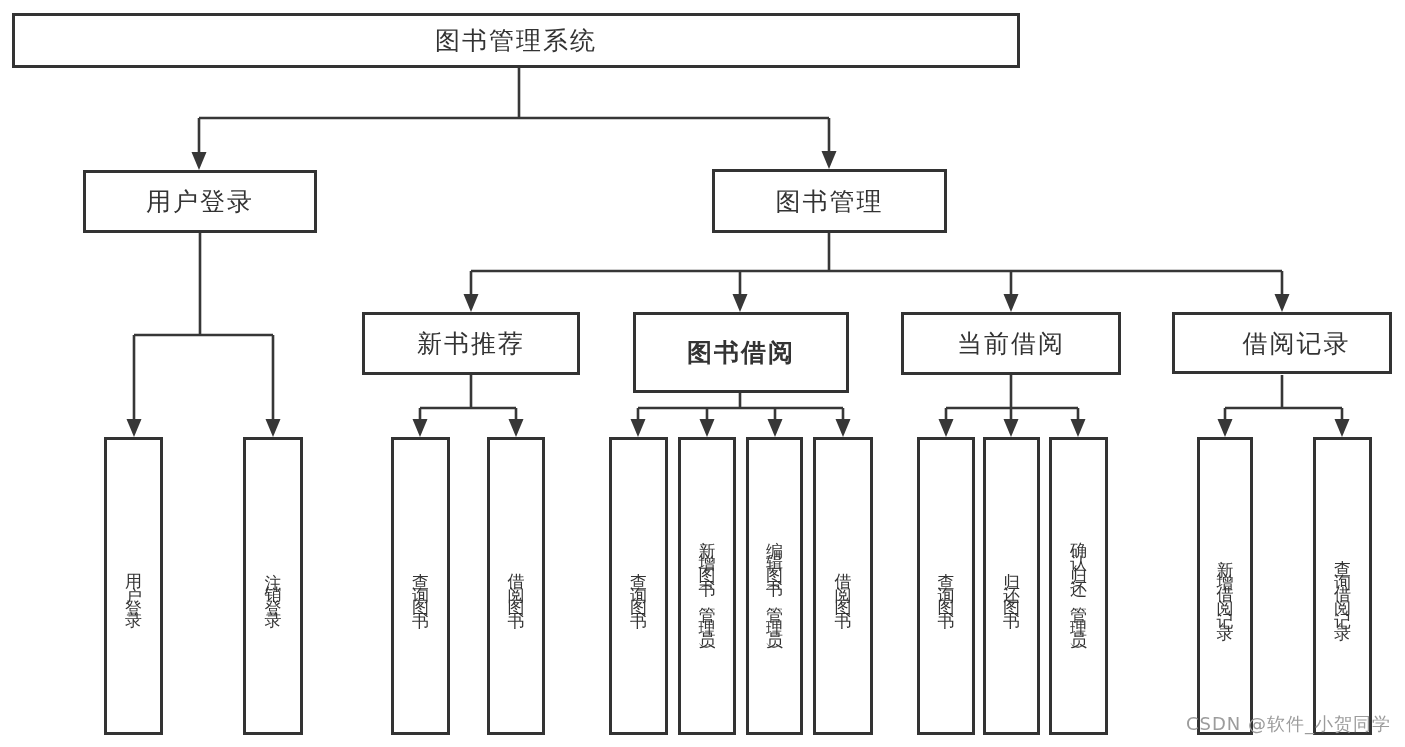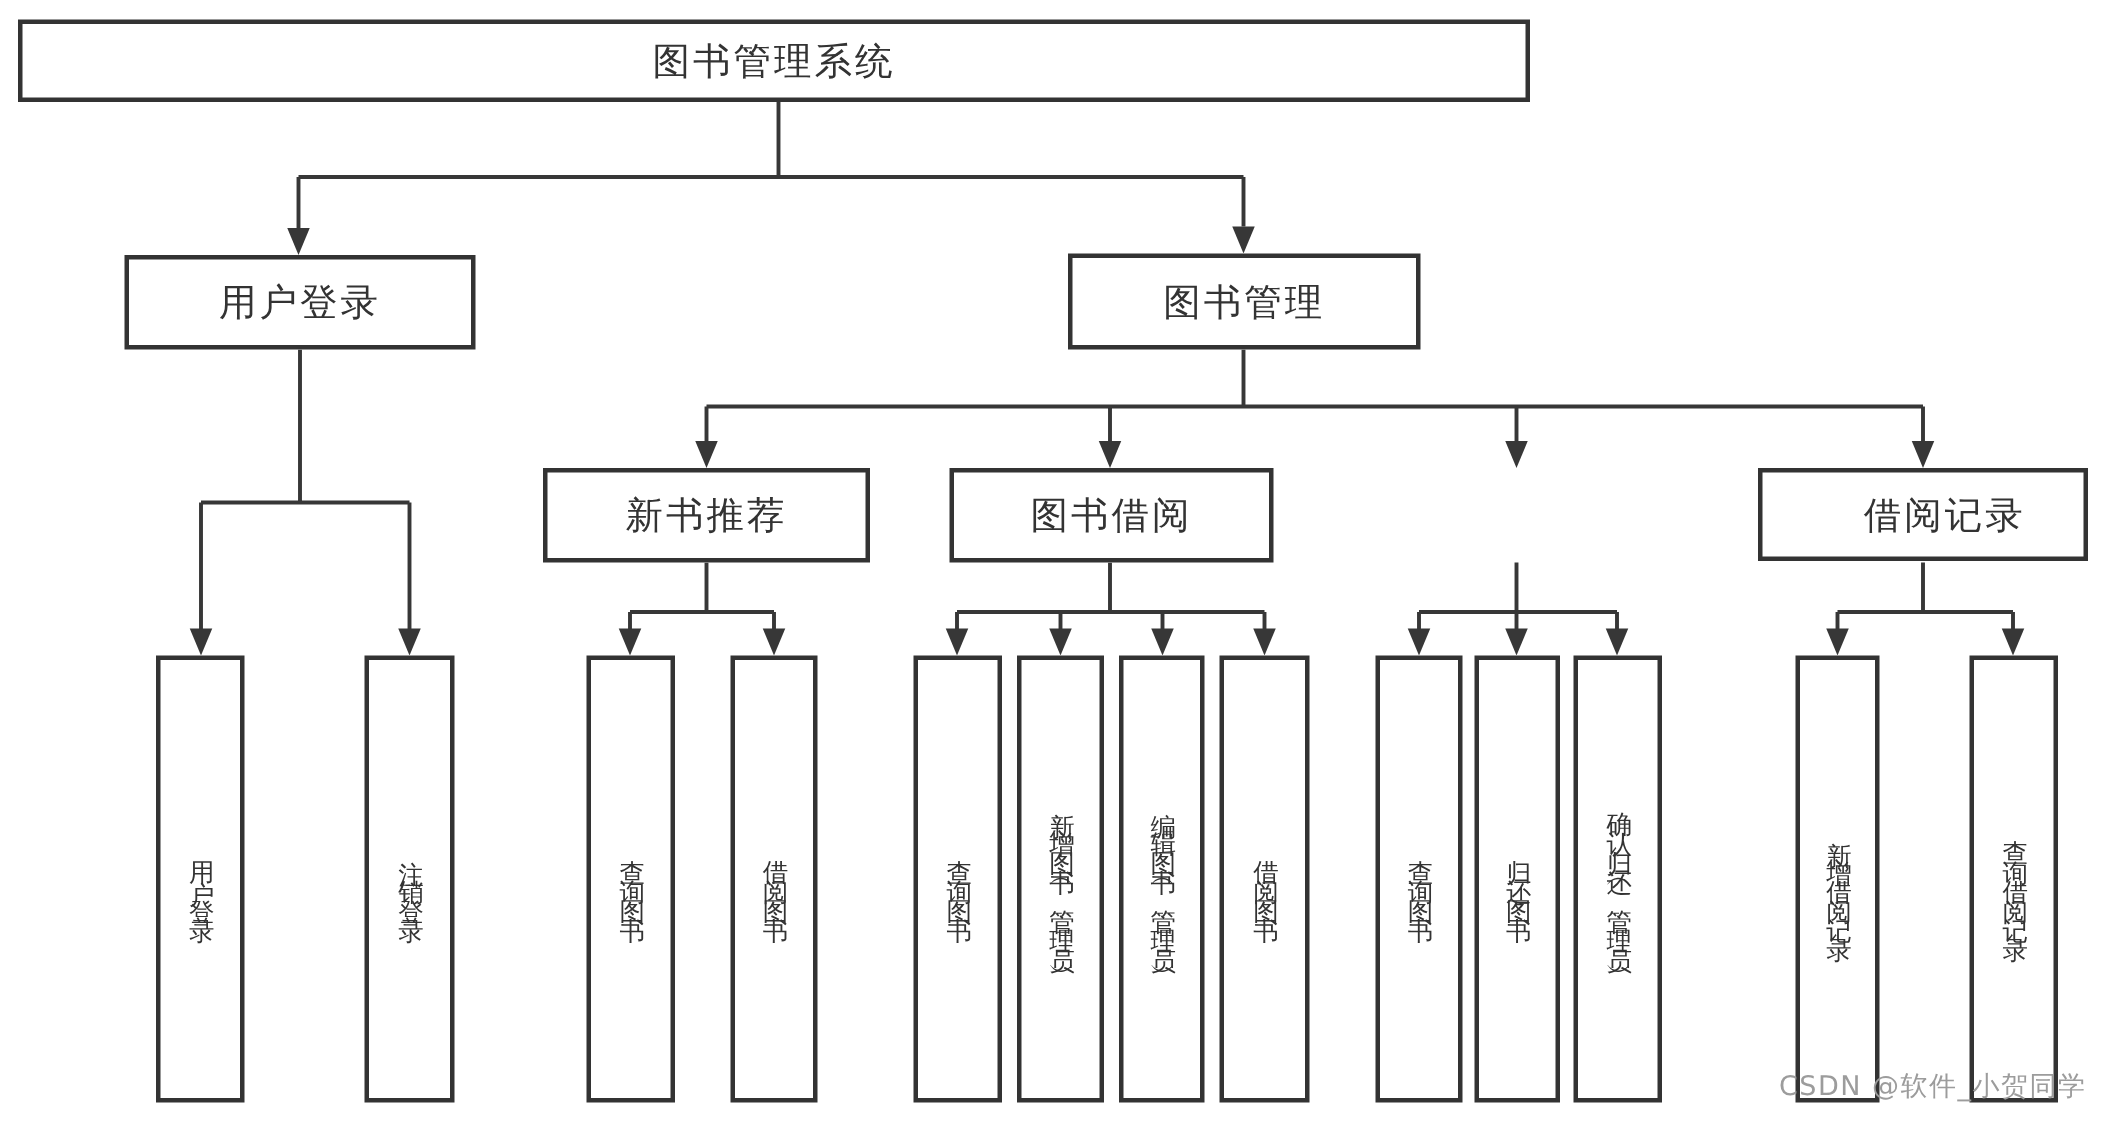--- a/index.html
+++ b/index.html
@@ -88,21 +88,22 @@
       <polygon points="1334.5,419 1349.5,419 1342,437"></polygon>
     </g>
   </svg>
 
   <div class="node h" style="left:12px; top:13px; width:1008px; height:55px;">图书管理系统</div>
 
   <div class="node h" style="left:83px; top:170px; width:234px; height:63px;">用户登录</div>
   <div class="node h" style="left:362px; top:312px; width:218px; height:63px;">新书推荐</div>
 
   <div class="node h" style="left:712px; top:169px; width:235px; height:64px;">图书管理</div>
-  <div class="node h" style="left:633px; top:312px; width:216px; height:63px;">图书借阅</div>
+  <div class="node h" style="left:633px; top:312px; width:216px; height:81px;font-weight:bold;">图书借阅</div>
+  <div class="node h" style="left:901px; top:312px; width:220px; height:63px;">当前借阅</div>
   <div class="node h" style="left:1172px; top:312px; width:220px; height:62px;padding-left:29px;">借阅记录</div>
 
   <div class="node leaf" style="left:104px; top:437px; width:59px; height:298px;">
     <span class="vtext">用户登录</span>
   </div>
   <div class="node leaf" style="left:243px; top:437px; width:60px; height:298px;">
     <span class="vtext">注销登录</span>
   </div>
 
   <div class="node leaf" style="left:391px; top:437px; width:59px; height:298px;">

